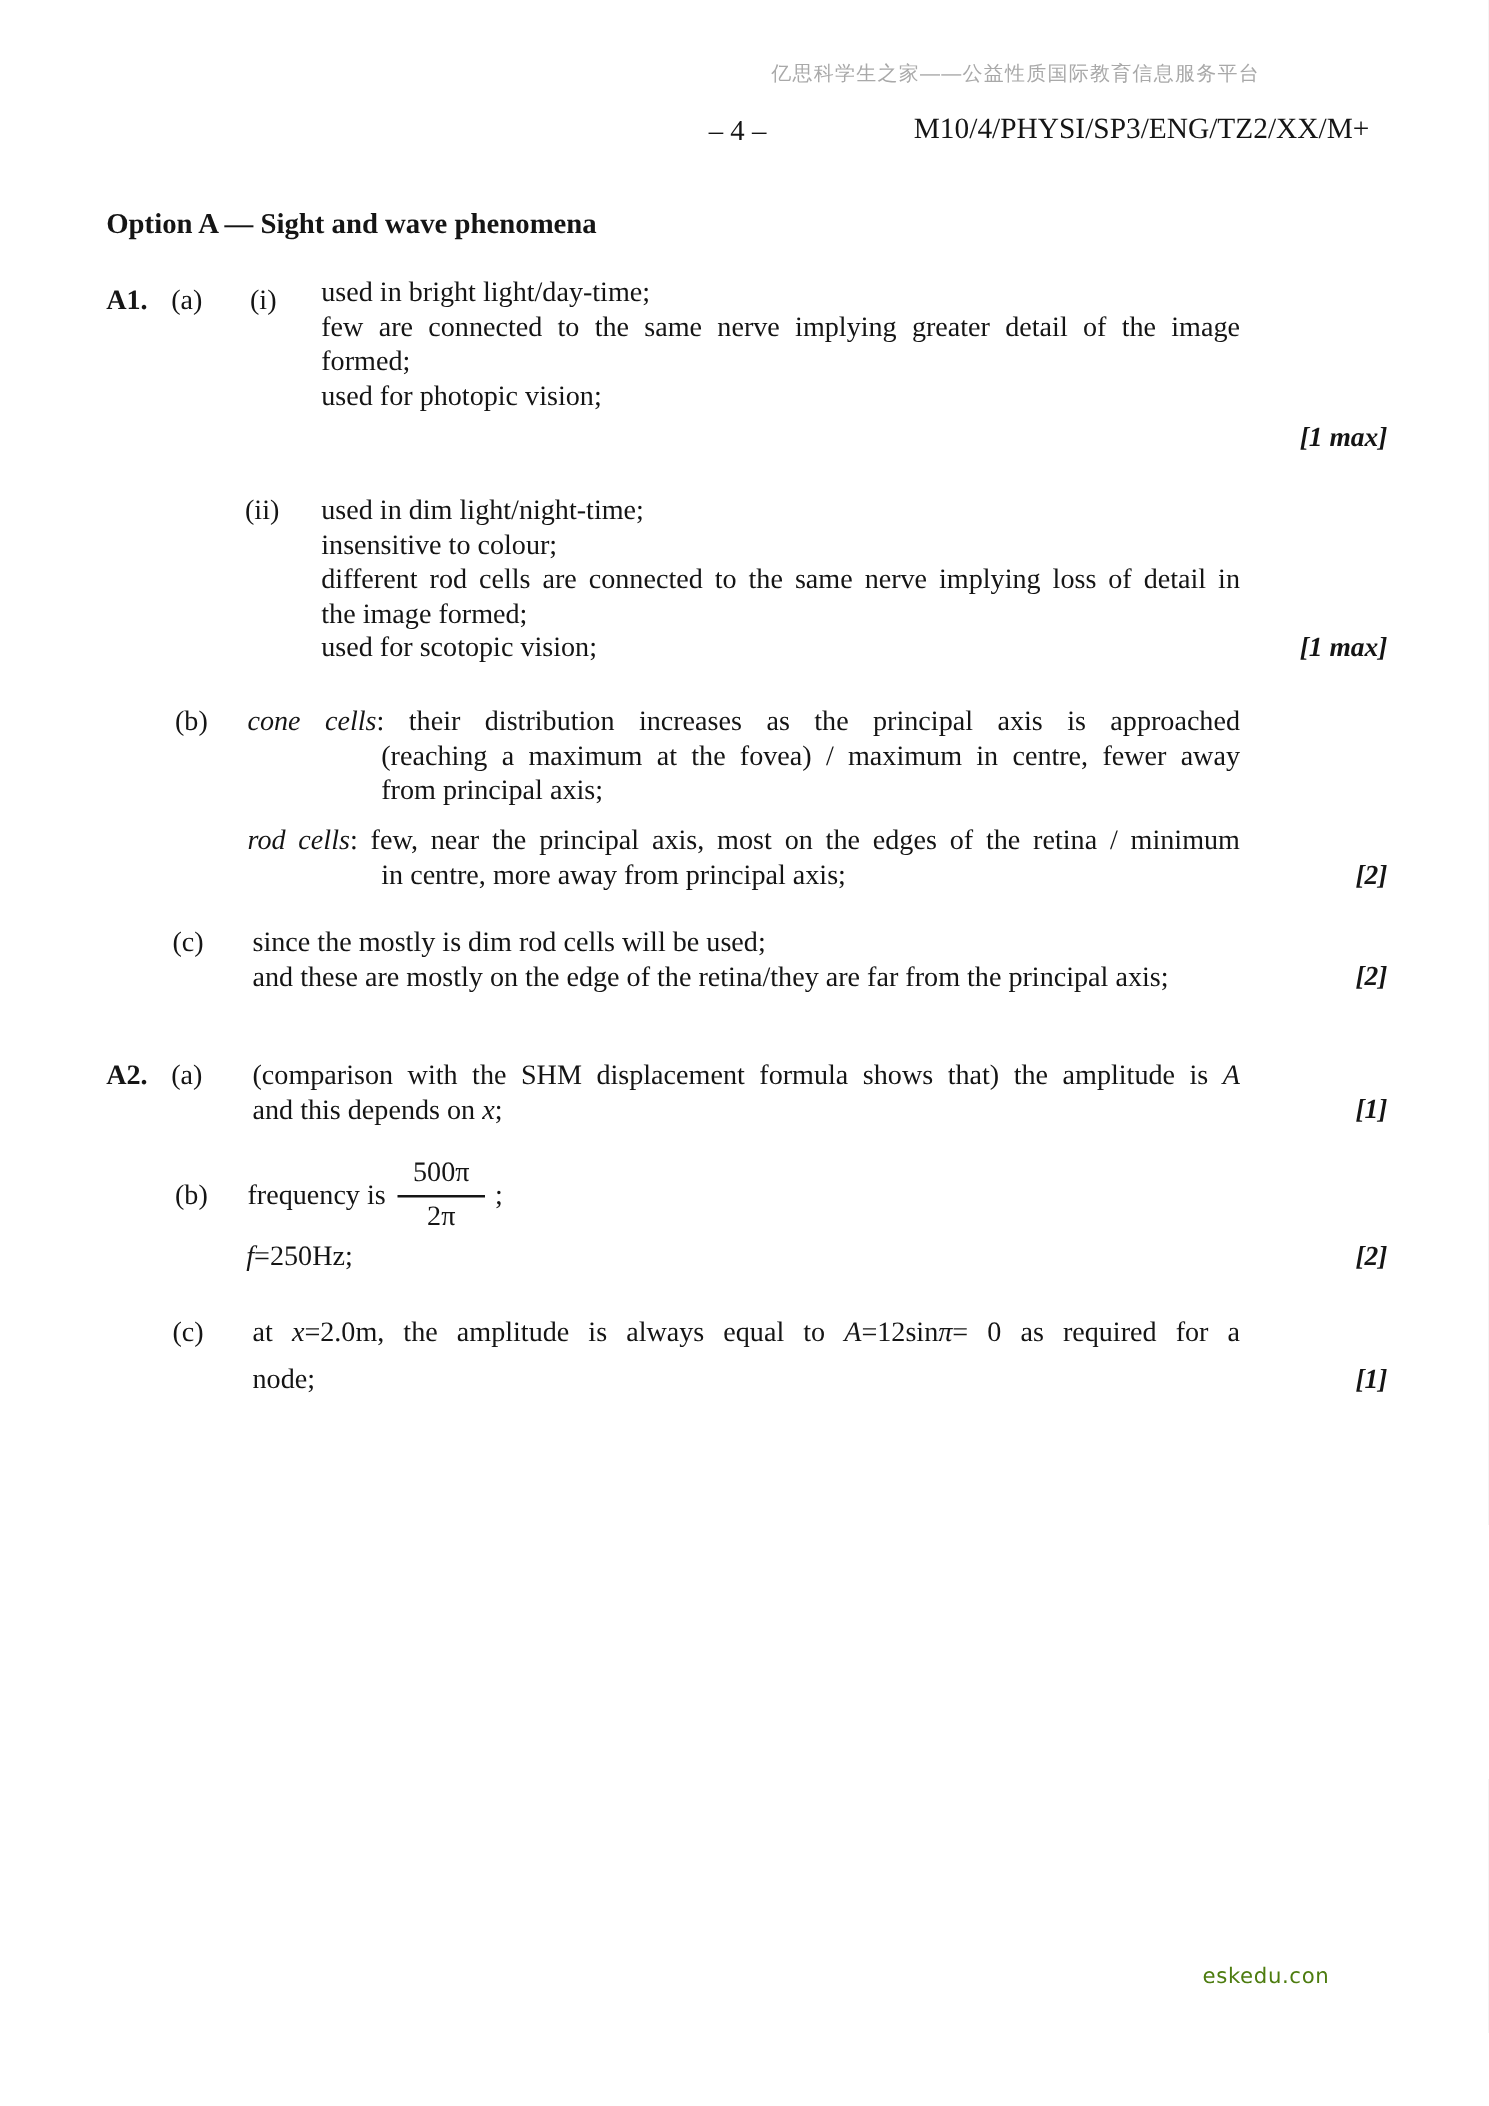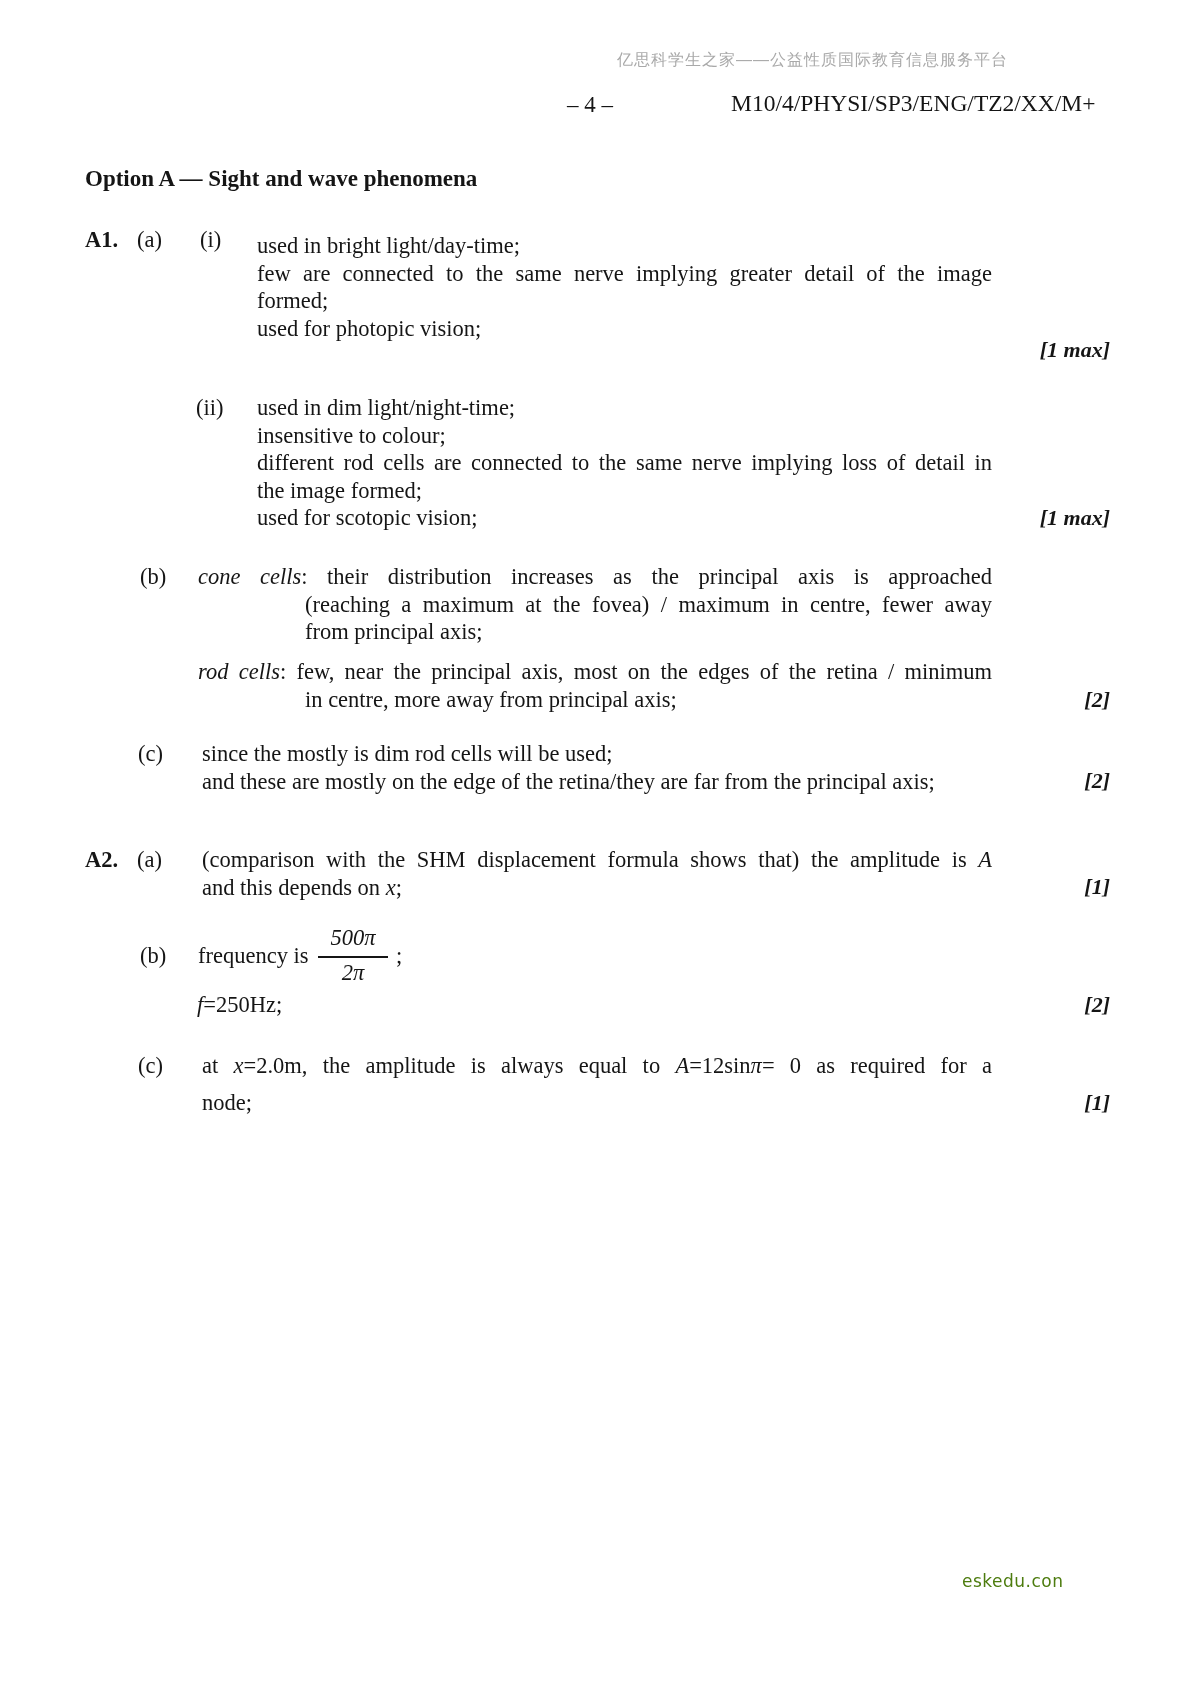--- a/index.html
+++ b/index.html
@@ -25,21 +25,21 @@
   }
   .marks-col { right:81px; }
   .title { font-size:23px; font-weight:bold; line-height:27.5px; }
   .hdr-cn {
     font-family:"Liberation Sans", sans-serif;
     font-size:16px; letter-spacing:1px;
     color:#a9a9a9; line-height:22px;
   }
   .hdr-page { font-size:23px; line-height:27px; }
   .hdr-code { font-size:23.5px; line-height:27px; }
-  .frac-part { font-size:22.5px; line-height:24px; text-align:center;font-style:italic; }
+  .frac-part { font-size:22.5px; line-height:24px; text-align:center; }
   .frac-bar { background:#151515; height:2px; }
   .footer-mark {
     font-family:"DejaVu Sans", "Liberation Sans", sans-serif;
     font-size:17px; color:#4d7c0f; letter-spacing:0.5px;
   }
   i { font-style:italic; }
 </style>
 </head>
 <body>
 
@@ -48,21 +48,21 @@
   <div class="abs hdr-cn" style="left:617px; top:49px;">亿思科学生之家——公益性质国际教育信息服务平台</div>
   <div class="abs hdr-page" style="left:567px; top:91px;">– 4 –</div>
   <div class="abs hdr-code" style="left:731px; top:90px;">M10/4/PHYSI/SP3/ENG/TZ2/XX/M+</div>
 
   <div class="abs title" style="left:85px; top:165px;">Option A — Sight and wave phenomena</div>
 
   <div class="abs label qnum" style="left:85px; top:226px;">A1.</div>
   <div class="abs label" style="left:137px; top:226px;">(a)</div>
   <div class="abs label" style="left:200px; top:226px;">(i)</div>
 
-  <div class="abs body-text wrapped" style="left:257px; top:232px; width:735px;">
+  <div class="abs body-text wrapped" style="left:257px; top:220px; width:735px;">
     <div class="line">used in bright light/day-time;</div>
     <div class="line just">few are connected to the same nerve implying greater detail of the image</div>
     <div class="line">formed;</div>
     <div class="line">used for photopic vision;</div>
   </div>
   <div class="abs mark marks-col" style="top:336px;">[1 max]</div>
 
   <div class="abs label" style="left:196px; top:394px;">(ii)</div>
   <div class="abs body-text wrapped" style="left:257px; top:394px; width:735px;">
     <div class="line">used in dim light/night-time;</div>

